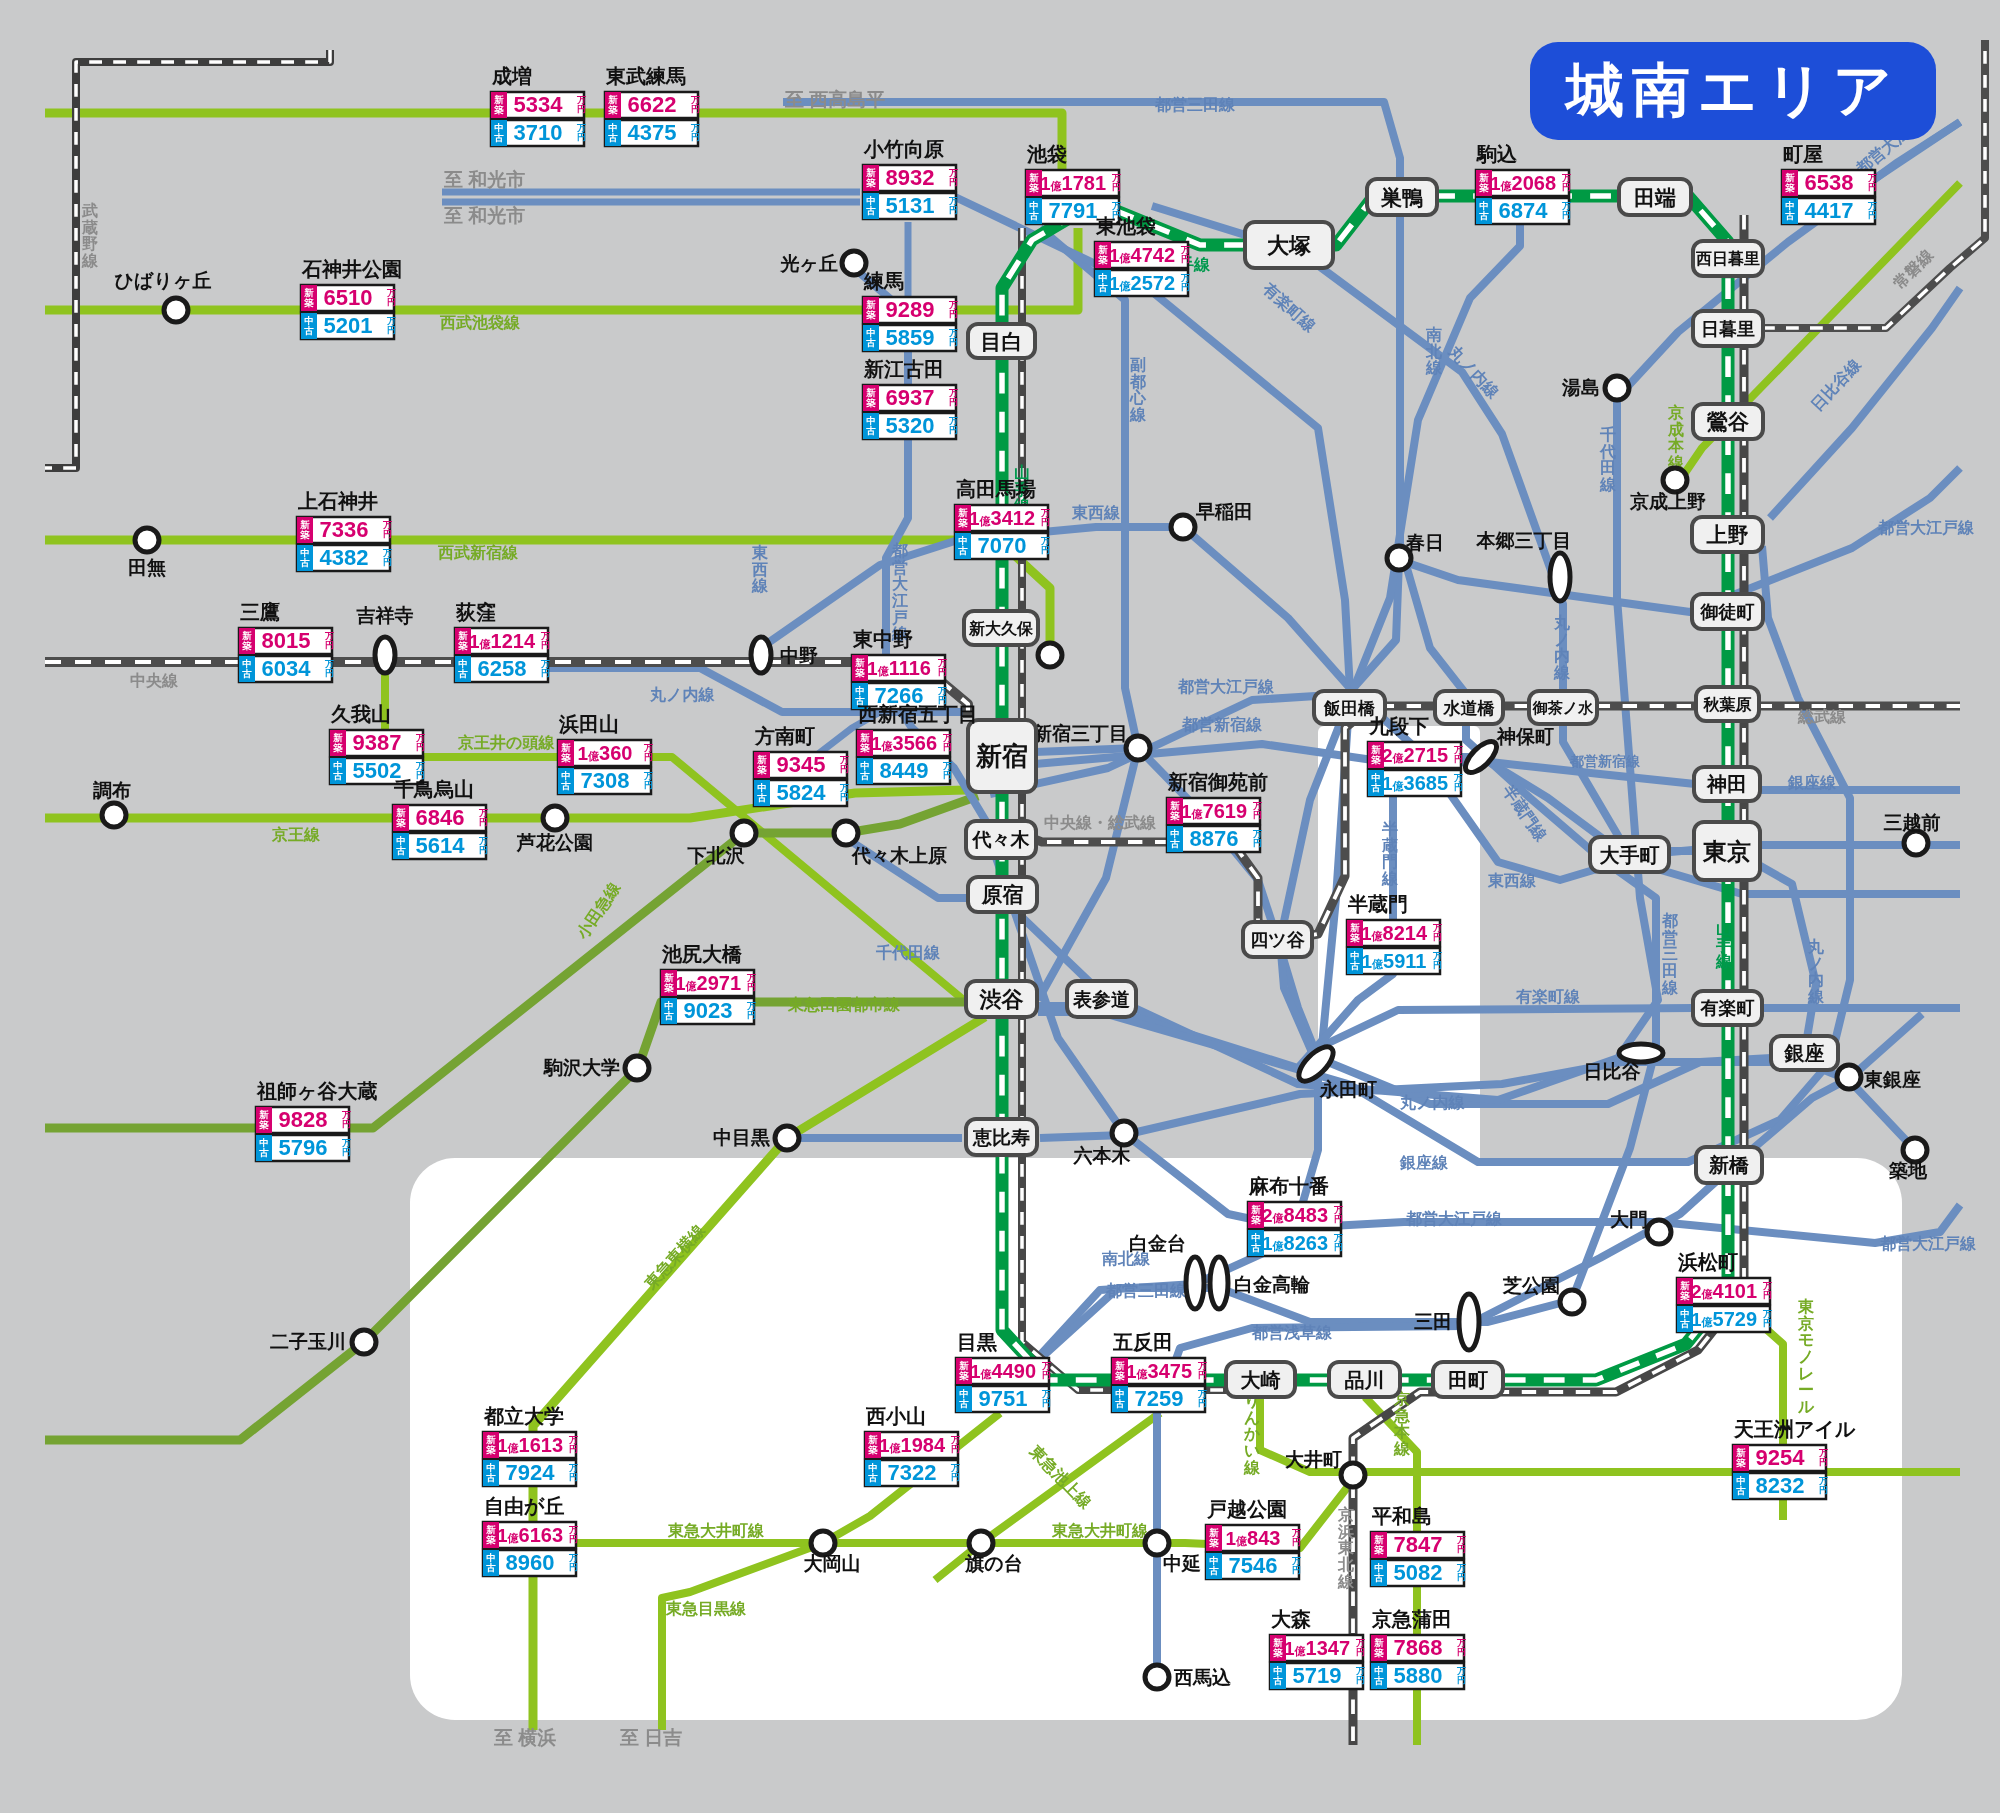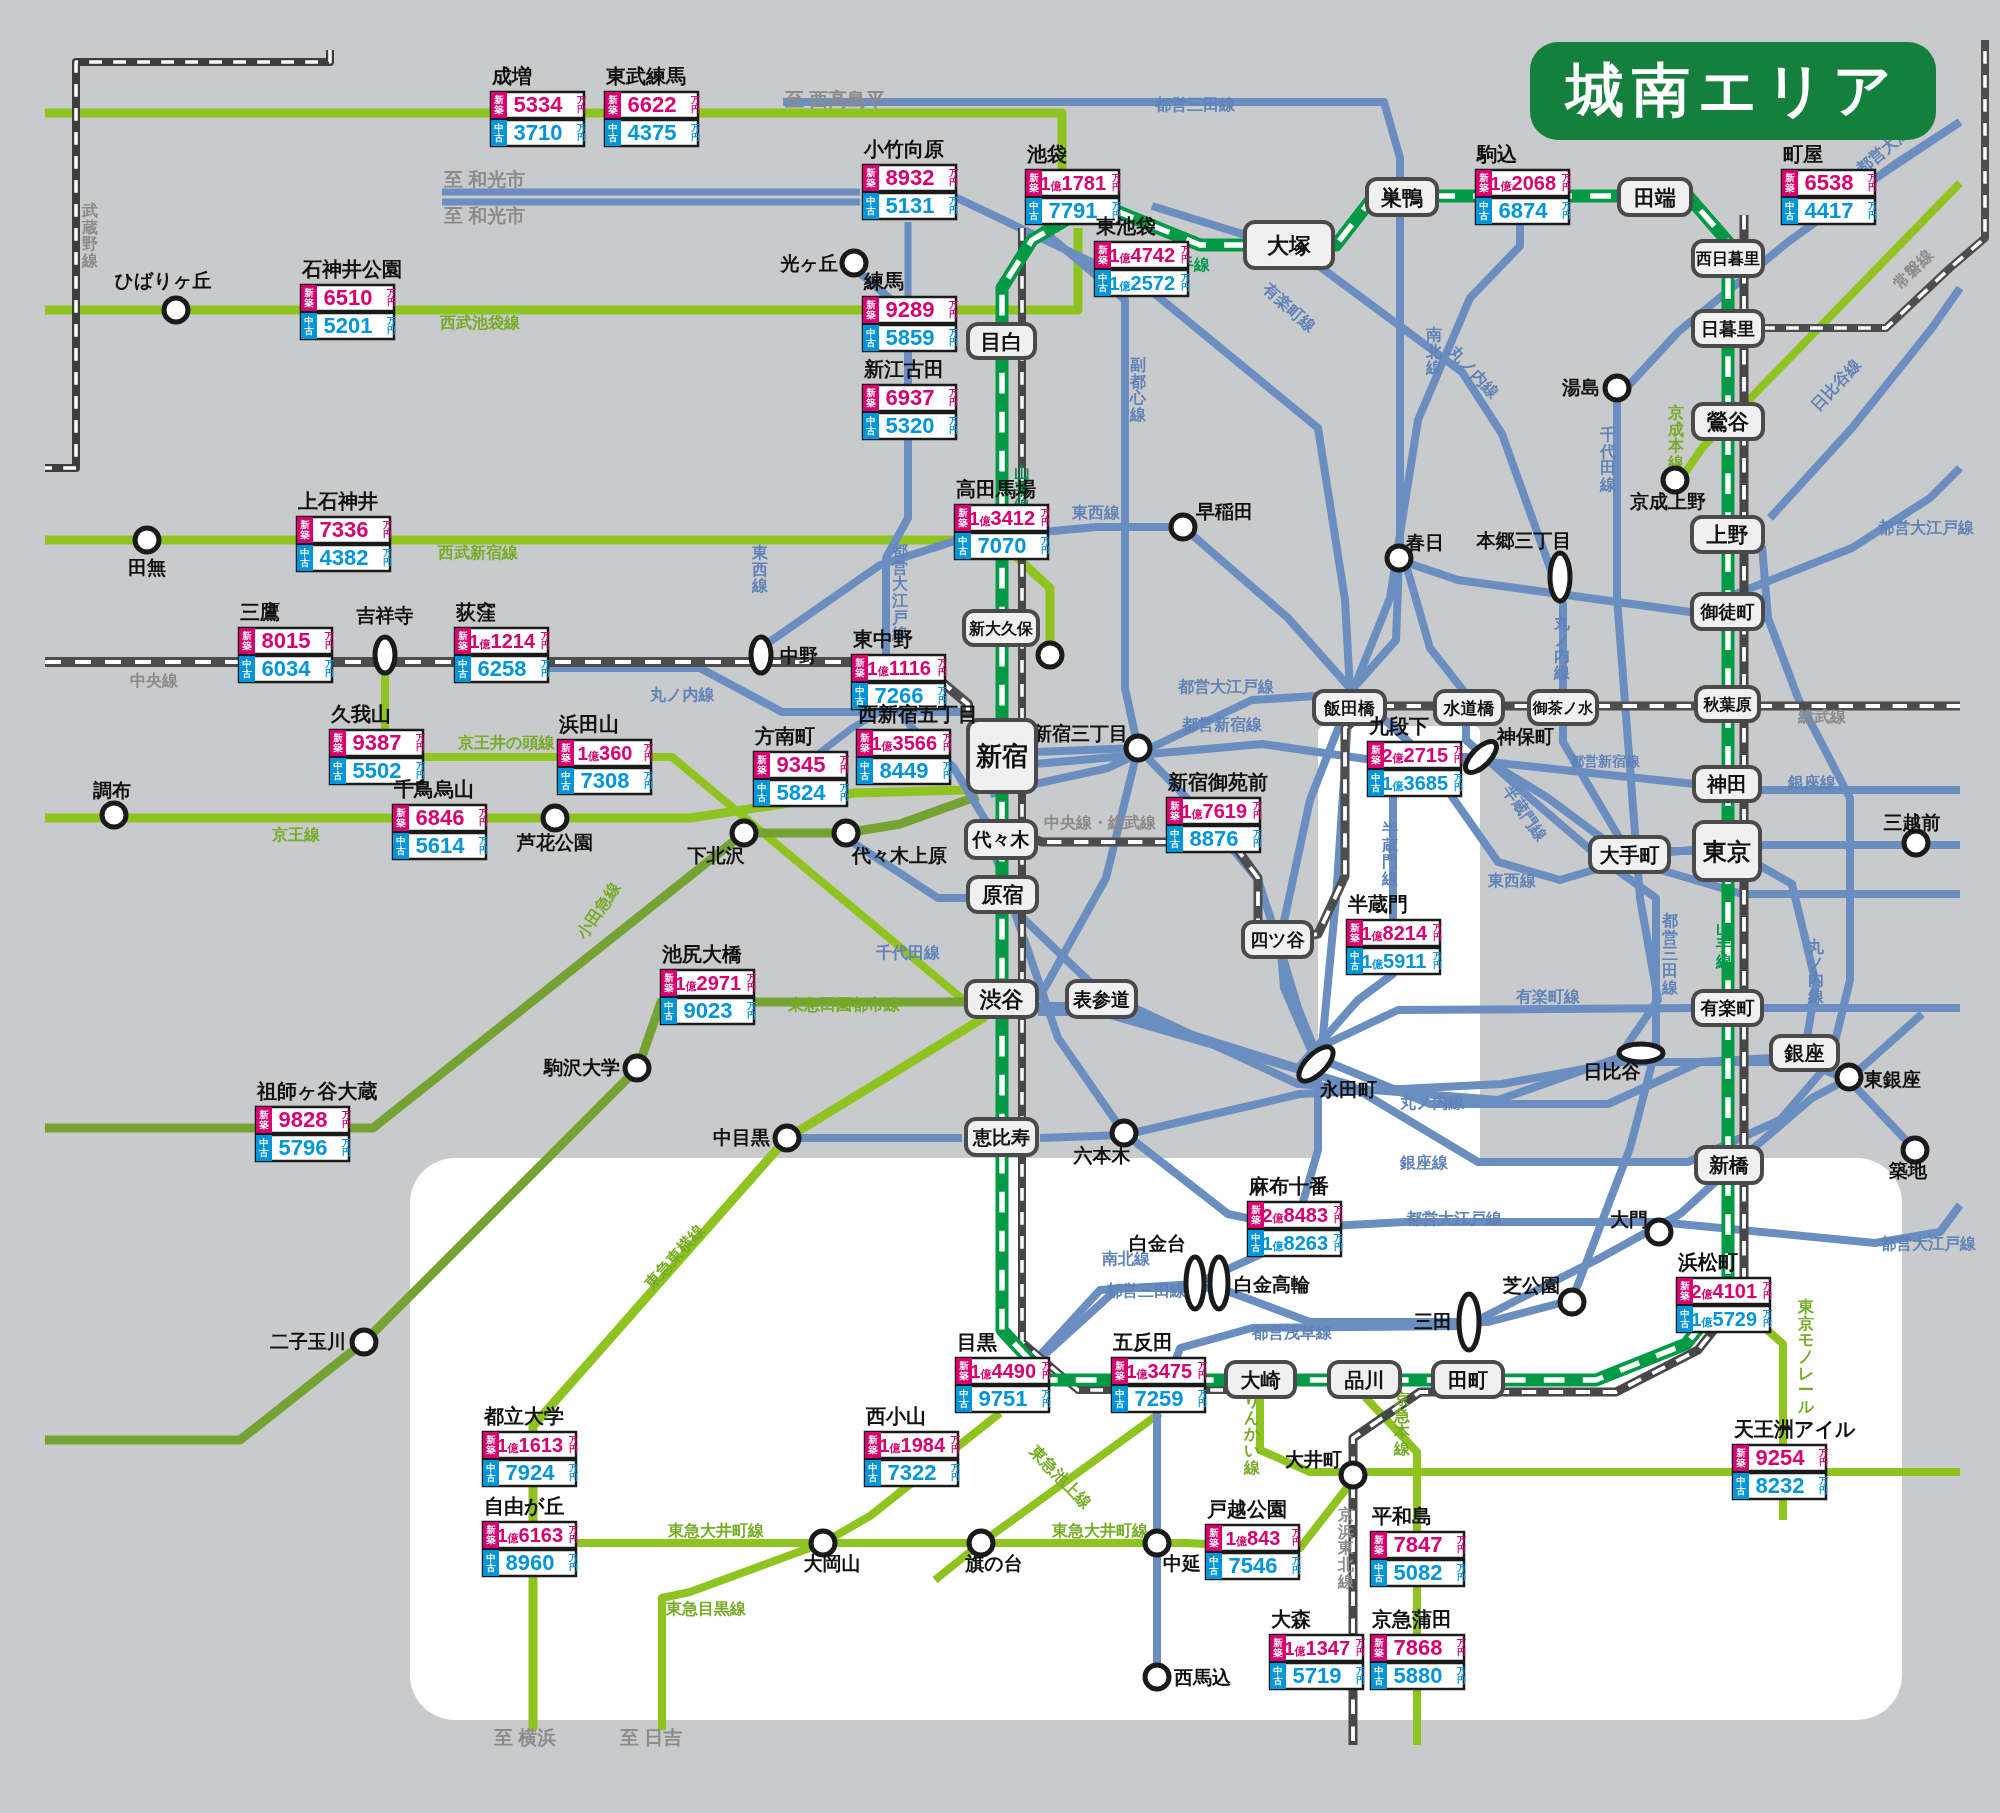--- a/index.html
+++ b/index.html
@@ -1,18 +1,18 @@
 <!DOCTYPE html>
 <html><head>
 <meta charset="utf-8">
 <style>
   html,body{margin:0;padding:0;background:#9a9a9a;}
   #stage{position:relative;width:2000px;height:1813px;font-family:"Liberation Sans","DejaVu Sans",sans-serif;overflow:hidden;}
   #map{position:absolute;left:0;top:0;}
-  #title-box{position:absolute;left:1530px;top:42px;width:406px;height:98px;background:#15803d;border-radius:28px;
+  #title-box{position:absolute;left:1530px;top:42px;width:406px;height:98px;background:#1d4ed8;border-radius:28px;
     display:flex;align-items:center;justify-content:center;color:#fff;font-size:58px;font-weight:bold;letter-spacing:8px;}
   svg text{font-family:"Liberation Sans","DejaVu Sans",sans-serif;}
 </style>
 </head>
 <body>
 
 <div id="stage">
   <svg id="map" width="2000" height="1813" viewBox="0 0 2000 1813">
       <rect x="0" y="0" width="2000" height="1813" fill="#c9cacb"></rect>
       <rect x="410" y="1158" width="1492" height="562" rx="45" fill="#ffffff"></rect>

